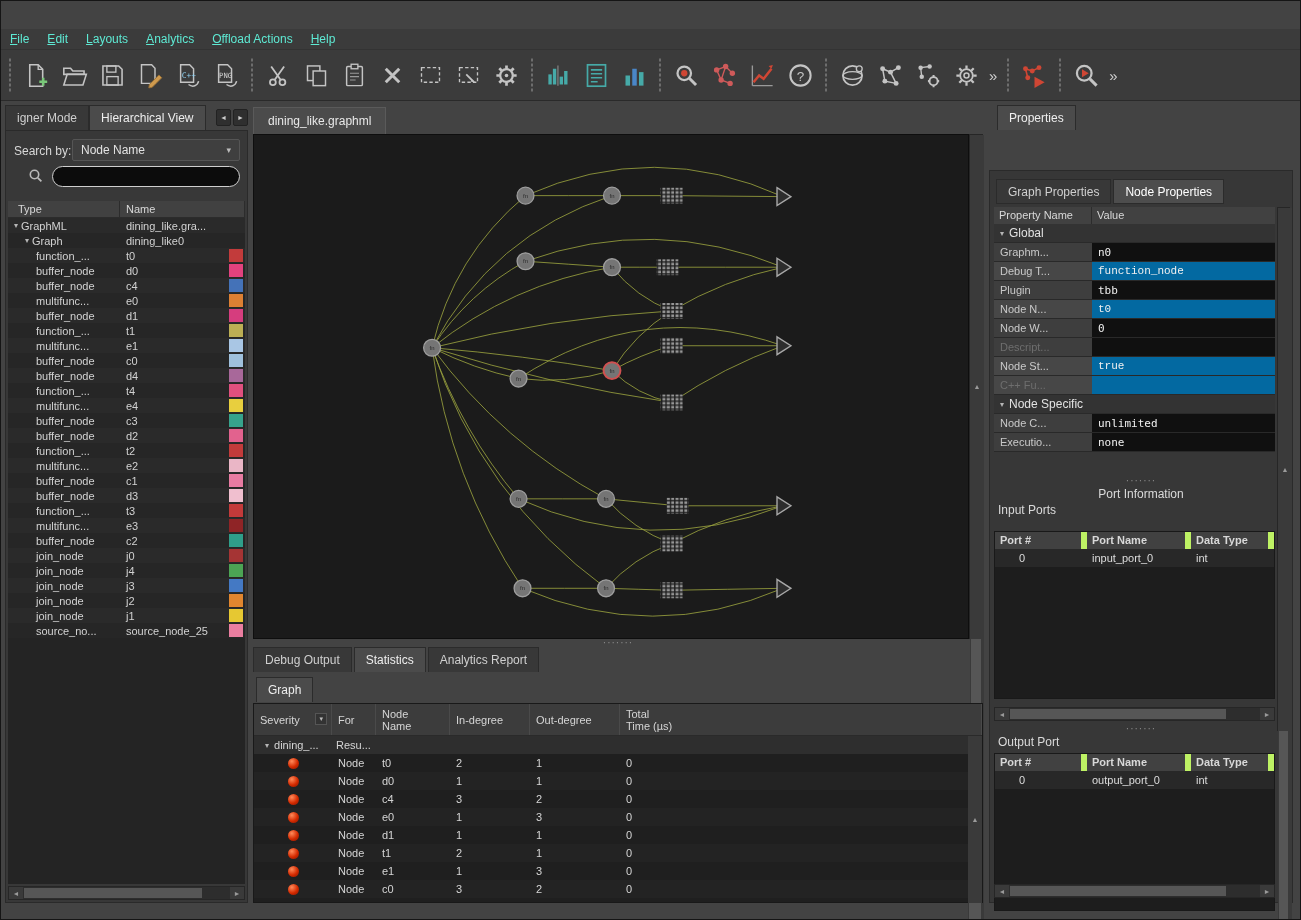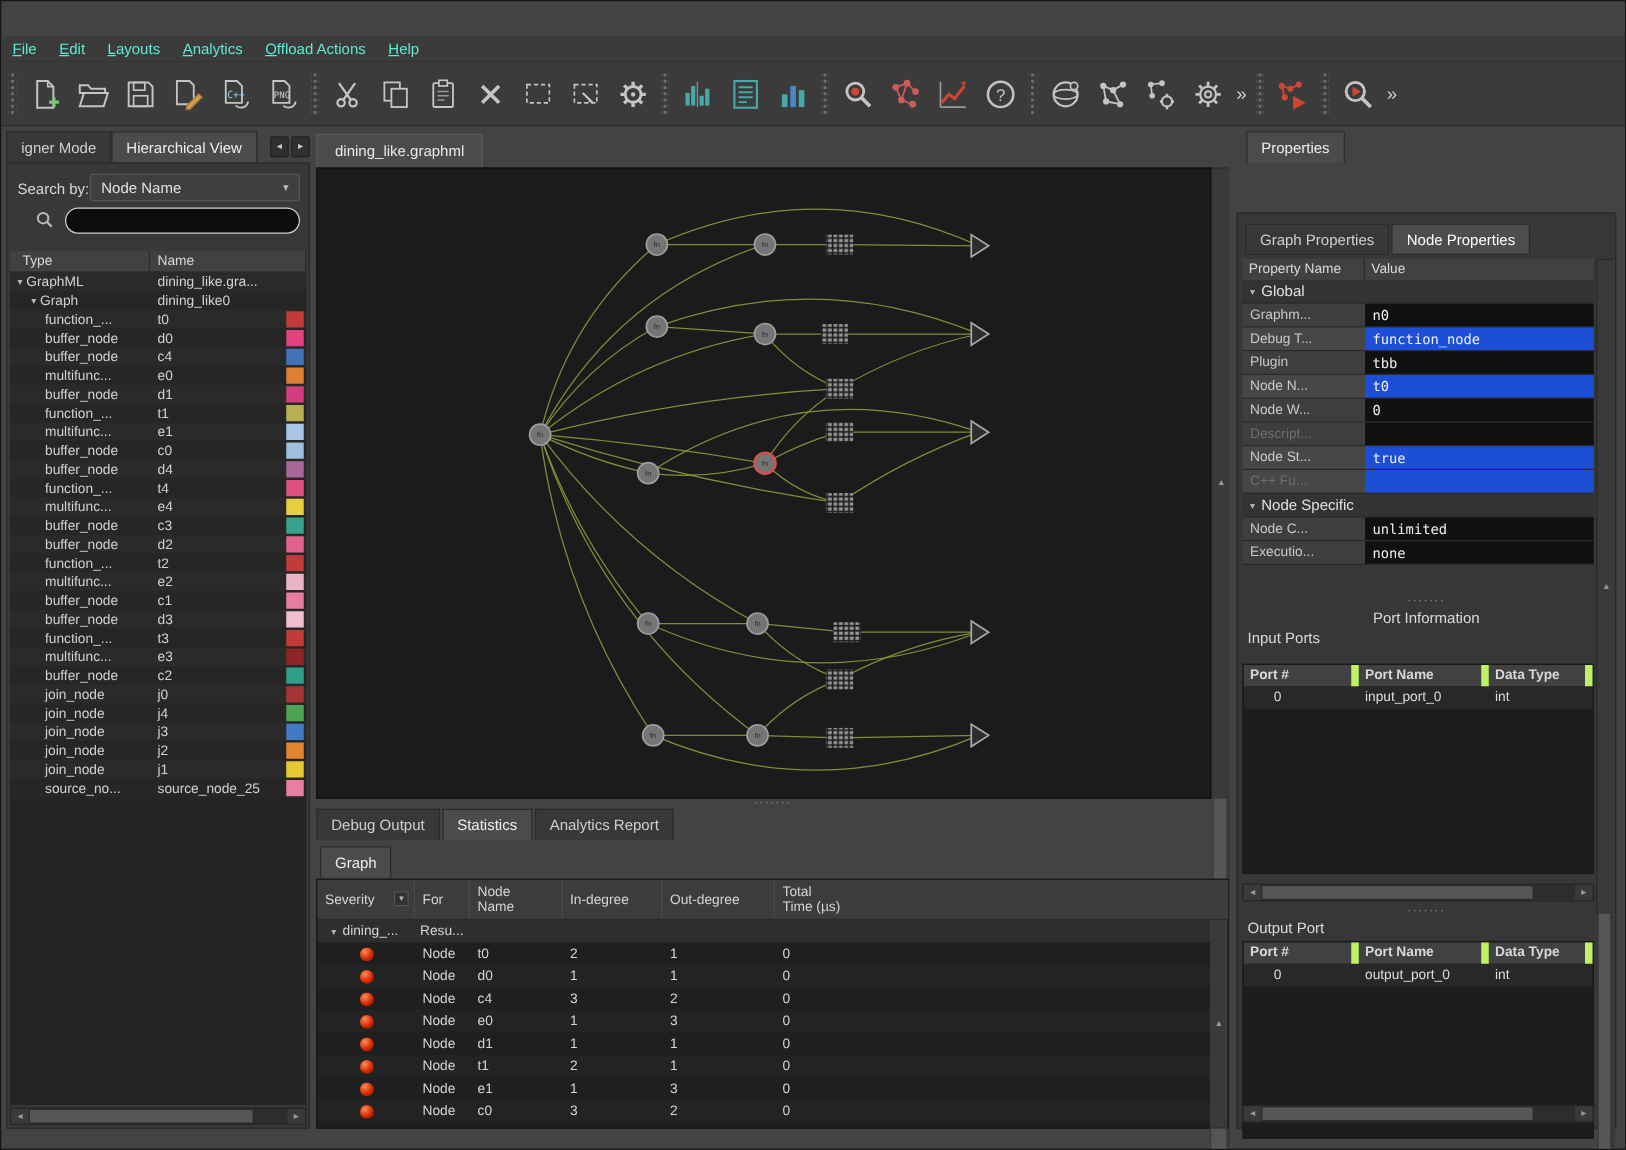--- a/index.html
+++ b/index.html
@@ -96,21 +96,21 @@
 .subtab.active{background:#4d4d4d;color:#fff;}
 .prop-head{position:absolute;top:36px;left:4px;right:17px;height:17px;display:flex;background:#414141;font-size:11px;color:#d8d8d8;}
 .prop-head .ph1{width:98px;padding:2px 5px;border-right:1px solid #2c2c2c;}
 .prop-head .ph2{flex:1;padding:2px 5px;}
 .prop-rows{position:absolute;top:53px;left:4px;right:17px;}
 .prop-group{height:19px;background:#333333;display:flex;align-items:center;gap:5px;padding-left:6px;color:#e2e2e2;border-bottom:1px solid #2a2a2a;}
 .prop-row{display:flex;height:19px;border-bottom:1px solid #292929;}
 .pname{width:98px;background:#3e3e3e;color:#c9c9c9;padding:3px 6px;font-size:11px;white-space:nowrap;overflow:hidden;flex:none;}
 .pval{flex:1;background:#101010;color:#f0f0f0;font-family:"DejaVu Sans Mono",monospace;font-size:11px;padding:3px 6px;white-space:nowrap;overflow:hidden;}
 .prop-row.alt .pname{background:#474747;}
-.prop-row.alt .pval{background:#1d4ed8;}
+.prop-row.alt .pval{background:#0369a1;font-family:Liberation Mono, monospace;}
 .prop-row.disabled .pname{color:#6e6e6e;}
 .rp-dots{position:absolute;left:0;right:0;text-align:center;color:#8d8d8d;font-size:10px;line-height:8px;letter-spacing:1px;}
 .rp-label{position:absolute;color:#dadada;}
 .ports-table{position:absolute;left:4px;right:17px;background:#1d1d1d;border:1px solid #191919;}
 .pt-head{display:flex;height:17px;background:#414141;font-size:11px;color:#d8d8d8;}
 .pt-row{display:flex;height:18px;background:#282828;font-size:11px;color:#ddd;align-items:center;}
 .ptc{padding:2px 5px;overflow:hidden;white-space:nowrap;}
 .pt-head .ptc{border-right:6px solid #bef264;font-weight:bold;}
 .ptc.c0{padding-left:24px;}
 .rp-vscroll{right:2px;top:36px;height:524px;width:13px;}

